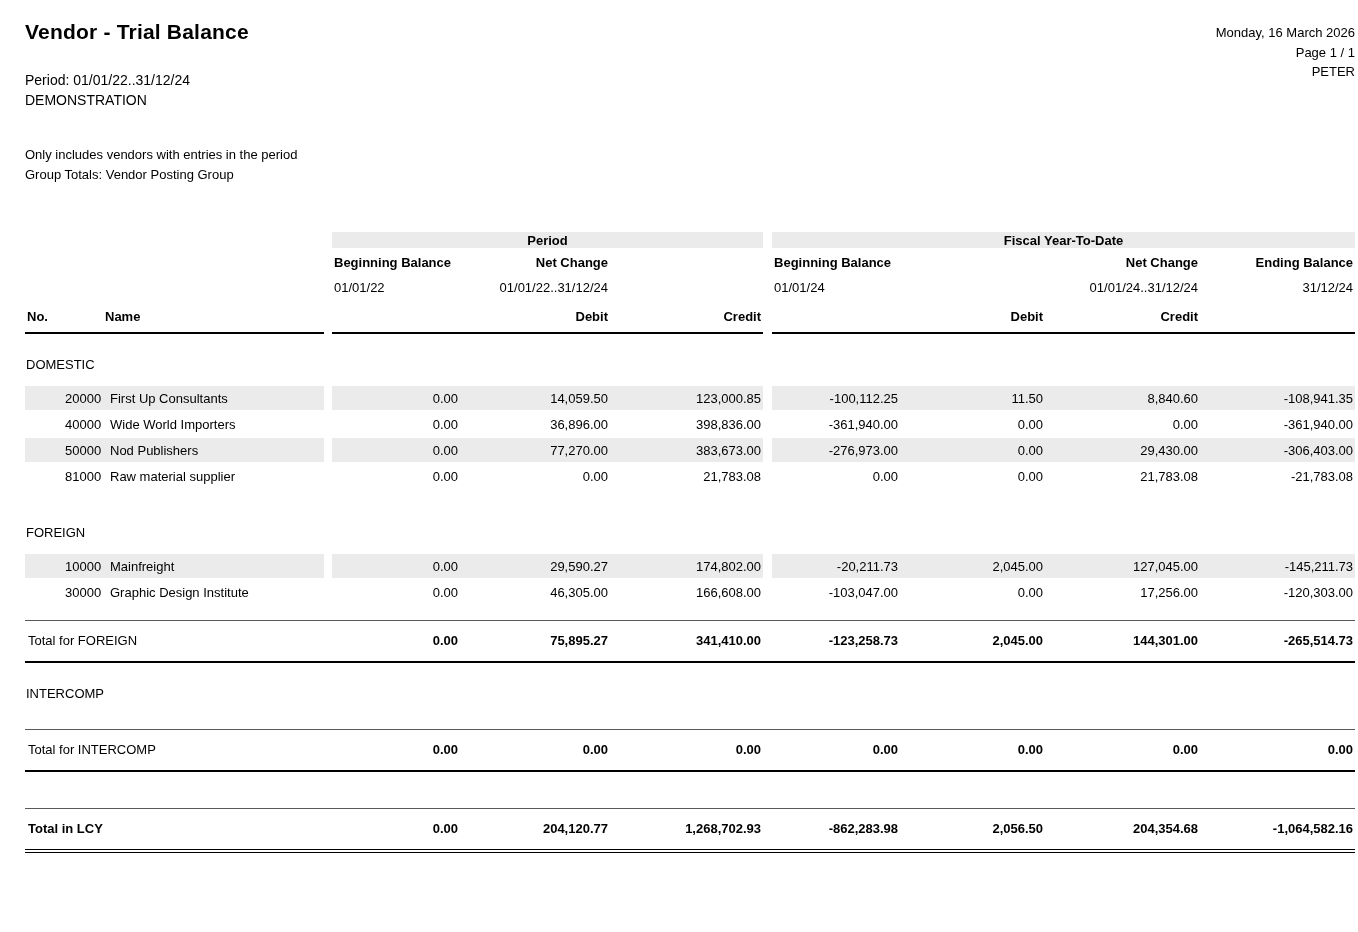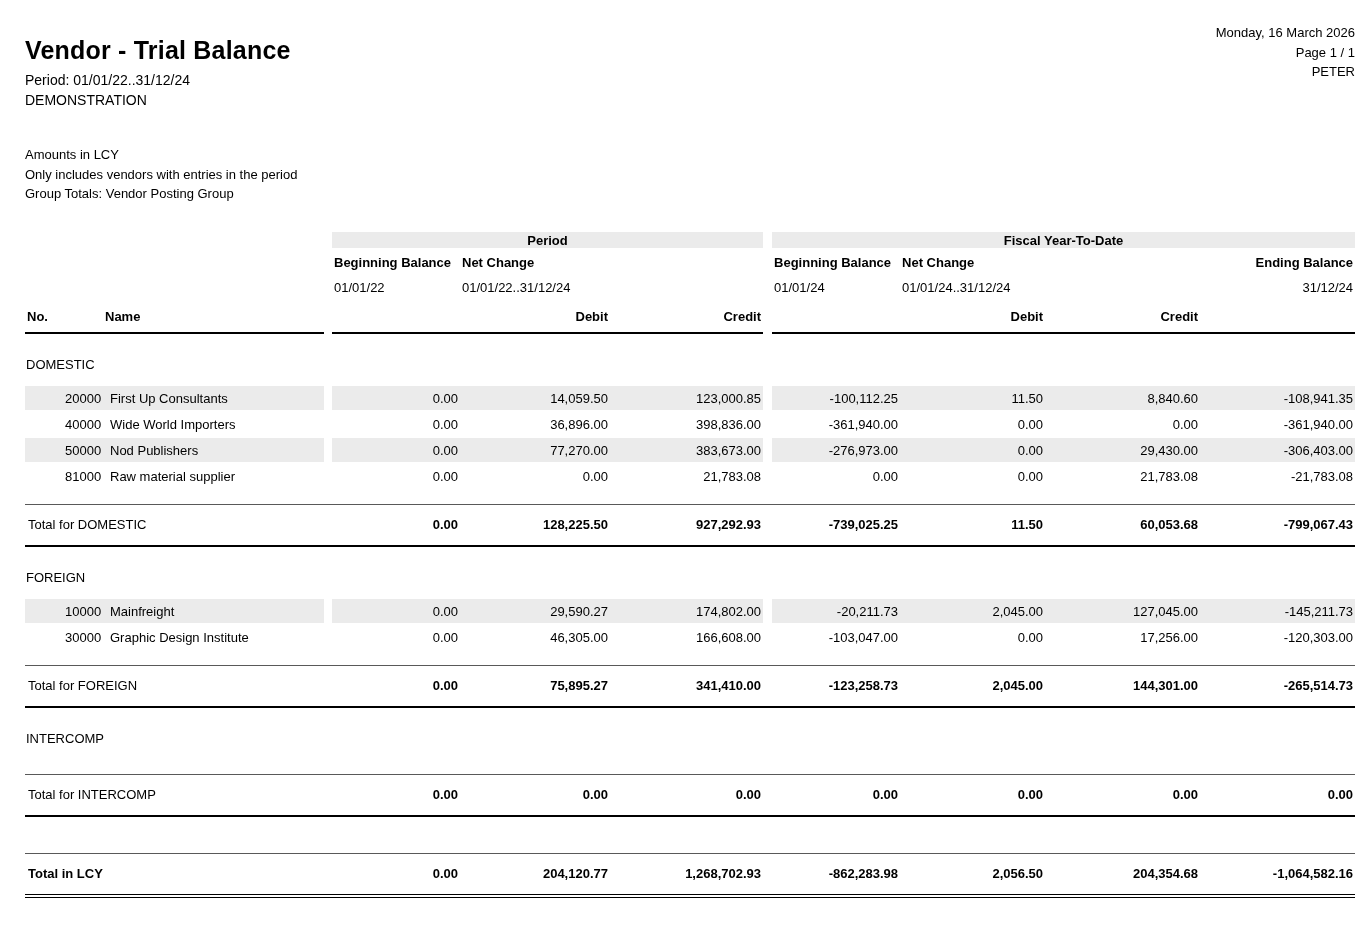--- a/index.html
+++ b/index.html
@@ -1,24 +1,24 @@
 <!DOCTYPE html>
 <html><head>
 <meta charset="utf-8">
 <style>
   html,body{margin:0;padding:0;background:#fff;}
   body{width:1358px;height:932px;position:relative;font-family:"Liberation Sans",sans-serif;color:#000;}
-  .page-title{position:absolute;left:25px;top:36px;font-size:25px;font-weight:700;letter-spacing:.2px;}
+  .page-title{position:absolute;left:25px;top:20px;font-size:21px;font-weight:700;letter-spacing:.2px;}
   .meta{position:absolute;right:3px;top:23px;text-align:right;font-size:13px;line-height:19.5px;}
   .subhead{position:absolute;left:25px;top:71px;font-size:14px;line-height:19.5px;}
   .filters{position:absolute;left:25px;top:145px;font-size:13px;line-height:19.5px;}
   .tablewrap{position:absolute;left:25px;top:230px;width:1330px;}
   table{border-collapse:separate;border-spacing:0 2px;table-layout:fixed;width:1330px;}
   td{font-size:13px;padding:0 2px;vertical-align:middle;white-space:nowrap;overflow:hidden;}
-  .left{text-align:left}.center{text-align:left}.num,.right{text-align:right}
+  .left{text-align:left}.center{text-align:right}.num,.right{text-align:right}
   .bandrow td{height:16px;}
   .bandrow td.band{background:#ebebeb;text-align:center;font-weight:700;}
   .lblrow td{font-weight:700;height:24px;}
   .daterow td{height:22px;}
   .colrow td{font-weight:700;height:32px;border-bottom:2px solid #000;}
   .colrow td.gap{border-bottom:none;}
   .ghead td{font-weight:400;height:20px;padding-left:1px;}
   .dr td{height:24px;}
   .dr.stripe td:not(.gap){background:#ebebeb;}
   .dr td.no{padding-left:40px;text-align:right;}
@@ -41,21 +41,20 @@
   <div>Page 1 / 1</div>
   <div>PETER</div>
 </div>
 
 <div class="subhead">
   <div>Period: 01/01/22..31/12/24</div>
   <div>DEMONSTRATION</div>
 </div>
 
 <div class="filters">
-  <div>Amounts in LCY</div>
   <div>Only includes vendors with entries in the period</div>
   <div>Group Totals: Vendor Posting Group</div>
 </div>
 
 <div class="tablewrap">
 <table>
   <colgroup>
     <col style="width:78px">
         <col style="width:221px">
         <col style="width:8px">
@@ -177,32 +176,20 @@
     <td class="num">0.00</td>
     <td class="num">0.00</td>
     <td class="num">21,783.08</td>
     <td class="num">-21,783.08</td>
   </tr>
 
   <tr class="sp sp12">
           <td colspan="11"></td>
         </tr>
 
-  <tr class="total">
-    <td class="tlabel" colspan="2">Total for DOMESTIC</td>
-    <td class="gap"></td>
-    <td class="num">0.00</td>
-    <td class="num">128,225.50</td>
-    <td class="num">927,292.93</td>
-    <td class="gap"></td>
-    <td class="num">-739,025.25</td>
-    <td class="num">11.50</td>
-    <td class="num">60,053.68</td>
-    <td class="num">-799,067.43</td>
-  </tr>
 
   <tr class="sp sp16">
           <td colspan="11"></td>
         </tr>
 
   <tr class="ghead">
     <td colspan="11">FOREIGN</td>
   </tr>
   <tr class="sp sp8">
           <td colspan="11"></td>

